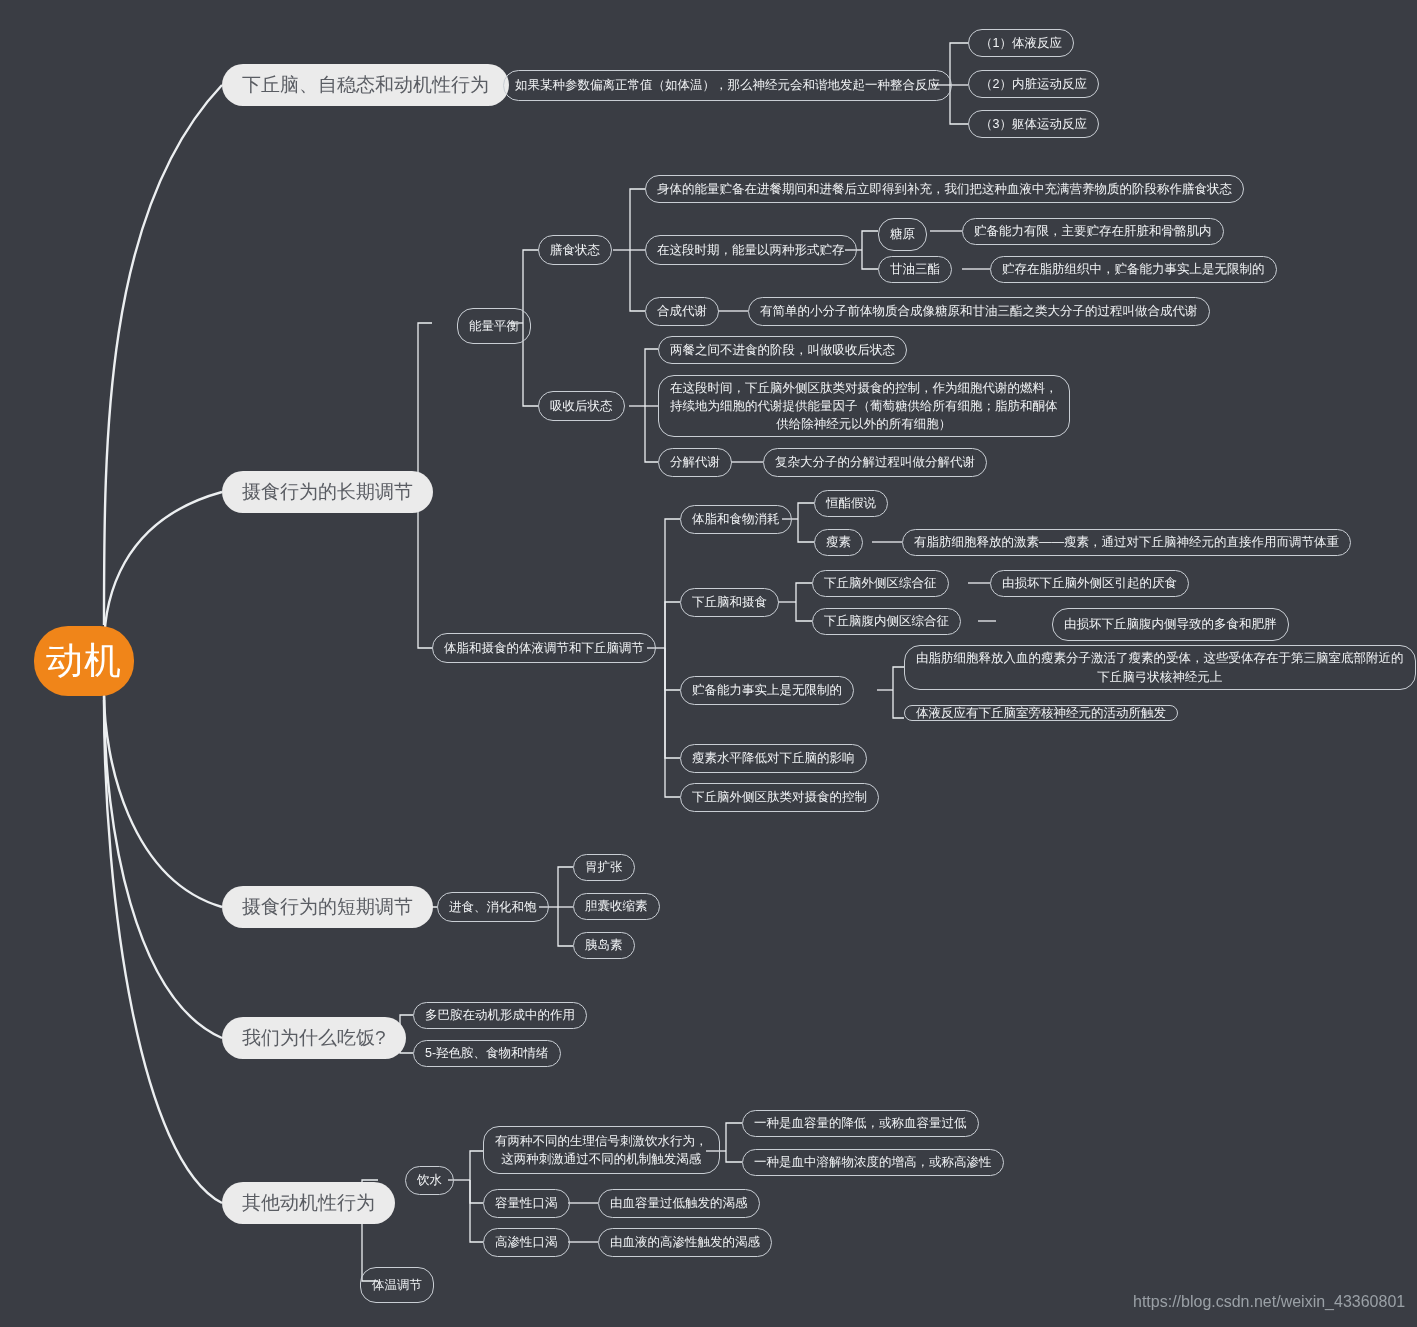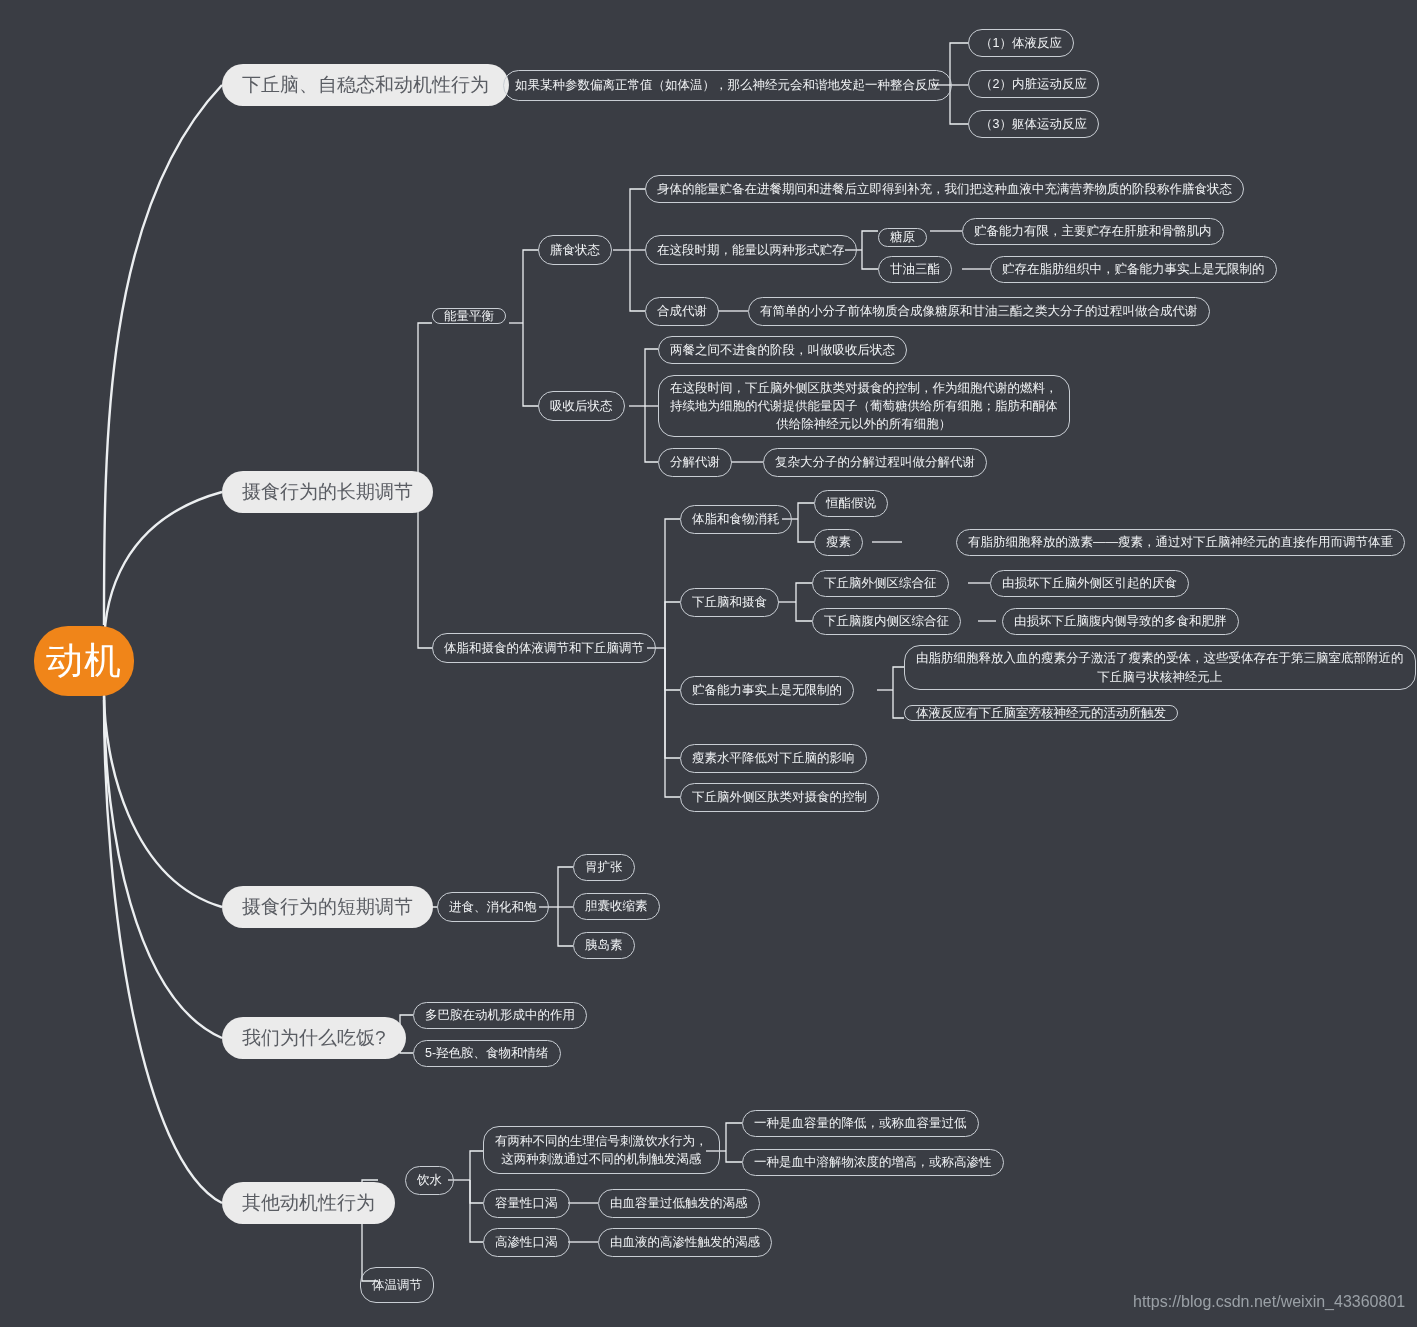--- a/index.html
+++ b/index.html
@@ -158,29 +158,29 @@
   <div class="node root" style="left:34px;top:626px;width:100px;height:70px;">动机</div>
 
   <div class="node main" style="left:222px;top:64px;height:42px;">下丘脑、自稳态和动机性行为</div>
   <div class="node sub" style="left:503px;top:70px;height:31px;">如果某种参数偏离正常值（如体温），那么神经元会和谐地发起一种整合反应</div>
   <div class="node sub" style="left:968px;top:29px;height:28px;">（1）体液反应</div>
   <div class="node sub" style="left:968px;top:70px;height:28px;">（2）内脏运动反应</div>
   <div class="node sub" style="left:968px;top:110px;height:28px;">（3）躯体运动反应</div>
 
   <div class="node main" style="left:222px;top:471px;height:42px;">摄食行为的长期调节</div>
 
-  <div class="node sub" style="left:432px;top:308px;height:16px;">能量平衡</div>
+  <div class="node sub" style="left:457px;top:308px;height:36px;">能量平衡</div>
 
   <div class="node sub" style="left:538px;top:235px;height:30px;">膳食状态</div>
 
   <div class="node sub" style="left:645px;top:175px;height:28px;">身体的能量贮备在进餐期间和进餐后立即得到补充，我们把这种血液中充满营养物质的阶段称作膳食状态</div>
 
   <div class="node sub" style="left:645px;top:235px;height:30px;">在这段时期，能量以两种形式贮存</div>
 
-  <div class="node sub" style="left:878px;top:228px;height:19px;">糖原</div>
+  <div class="node sub" style="left:878px;top:218px;height:33px;">糖原</div>
   <div class="node sub" style="left:962px;top:218px;height:27px;">贮备能力有限，主要贮存在肝脏和骨骼肌内</div>
 
   <div class="node sub" style="left:878px;top:256px;height:27px;">甘油三酯</div>
   <div class="node sub" style="left:990px;top:256px;height:27px;">贮存在脂肪组织中，贮备能力事实上是无限制的</div>
 
   <div class="node sub" style="left:645px;top:297px;height:29px;">合成代谢</div>
   <div class="node sub" style="left:748px;top:297px;height:29px;">有简单的小分子前体物质合成像糖原和甘油三酯之类大分子的过程叫做合成代谢</div>
 
   <div class="node sub" style="left:538px;top:391px;height:30px;">吸收后状态</div>
   <div class="node sub" style="left:658px;top:336px;height:28px;">两餐之间不进食的阶段，叫做吸收后状态</div>
@@ -188,27 +188,27 @@
 持续地为细胞的代谢提供能量因子（葡萄糖供给所有细胞；脂肪和酮体
 供给除神经元以外的所有细胞）</div>
   <div class="node sub" style="left:658px;top:448px;height:29px;">分解代谢</div>
   <div class="node sub" style="left:763px;top:448px;height:29px;">复杂大分子的分解过程叫做分解代谢</div>
 
   <div class="node sub" style="left:432px;top:633px;height:30px;">体脂和摄食的体液调节和下丘脑调节</div>
 
   <div class="node sub" style="left:680px;top:505px;height:29px;">体脂和食物消耗</div>
   <div class="node sub" style="left:814px;top:490px;height:27px;">恒酯假说</div>
   <div class="node sub" style="left:814px;top:529px;height:27px;">瘦素</div>
-  <div class="node sub" style="left:956px;top:529px;height:27px;">有脂肪细胞释放的激素——瘦素，通过对下丘脑神经元的直接作用而调节体重</div>
+  <div class="node sub" style="left:902px;top:529px;height:27px;">有脂肪细胞释放的激素——瘦素，通过对下丘脑神经元的直接作用而调节体重</div>
 
   <div class="node sub" style="left:680px;top:588px;height:29px;">下丘脑和摄食</div>
   <div class="node sub" style="left:812px;top:570px;height:27px;">下丘脑外侧区综合征</div>
   <div class="node sub" style="left:990px;top:570px;height:27px;">由损坏下丘脑外侧区引起的厌食</div>
   <div class="node sub" style="left:812px;top:608px;height:27px;">下丘脑腹内侧区综合征</div>
-  <div class="node sub" style="left:1002px;top:608px;height:27px;">由损坏下丘脑腹内侧导致的多食和肥胖</div>
+  <div class="node sub" style="left:1052px;top:608px;height:33px;">由损坏下丘脑腹内侧导致的多食和肥胖</div>
 
   <div class="node sub" style="left:680px;top:676px;height:29px;">贮备能力事实上是无限制的</div>
   <div class="node sub" style="left:904px;top:645px;height:45px;">由脂肪细胞释放入血的瘦素分子激活了瘦素的受体，这些受体存在于第三脑室底部附近的
 下丘脑弓状核神经元上</div>
   <div class="node sub" style="left:904px;top:705px;height:16px;">体液反应有下丘脑室旁核神经元的活动所触发</div>
 
   <div class="node sub" style="left:680px;top:744px;height:29px;">瘦素水平降低对下丘脑的影响</div>
   <div class="node sub" style="left:680px;top:783px;height:29px;">下丘脑外侧区肽类对摄食的控制</div>
 
   <div class="node main" style="left:222px;top:886px;height:42px;">摄食行为的短期调节</div>

